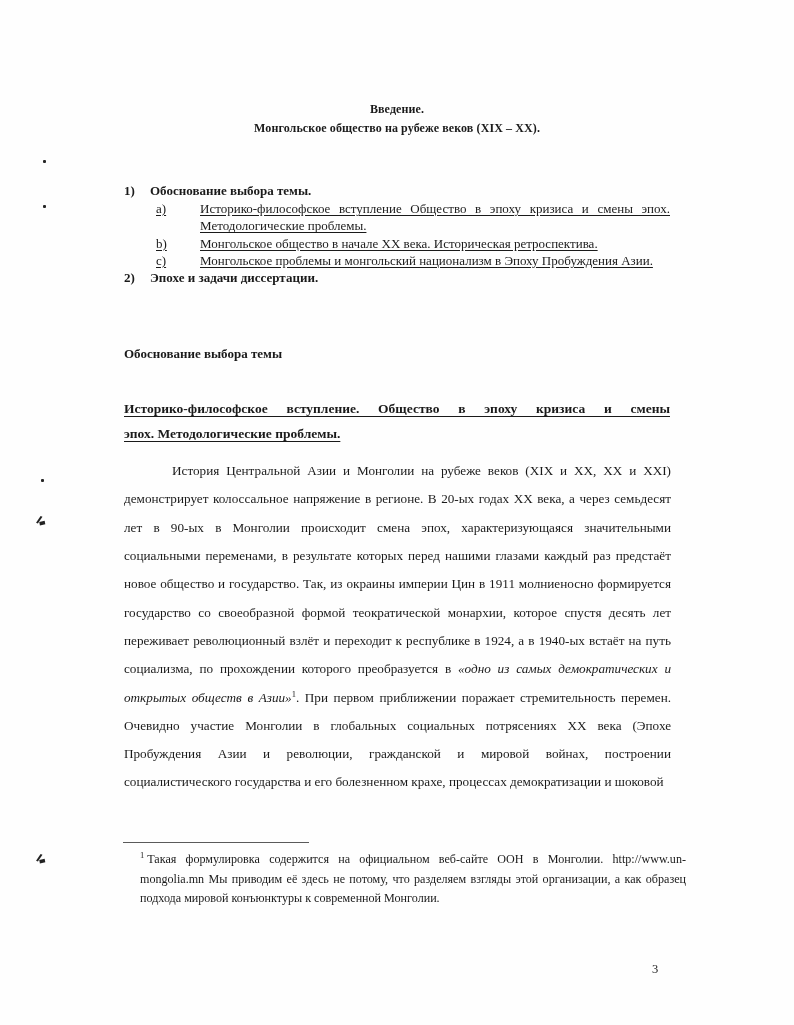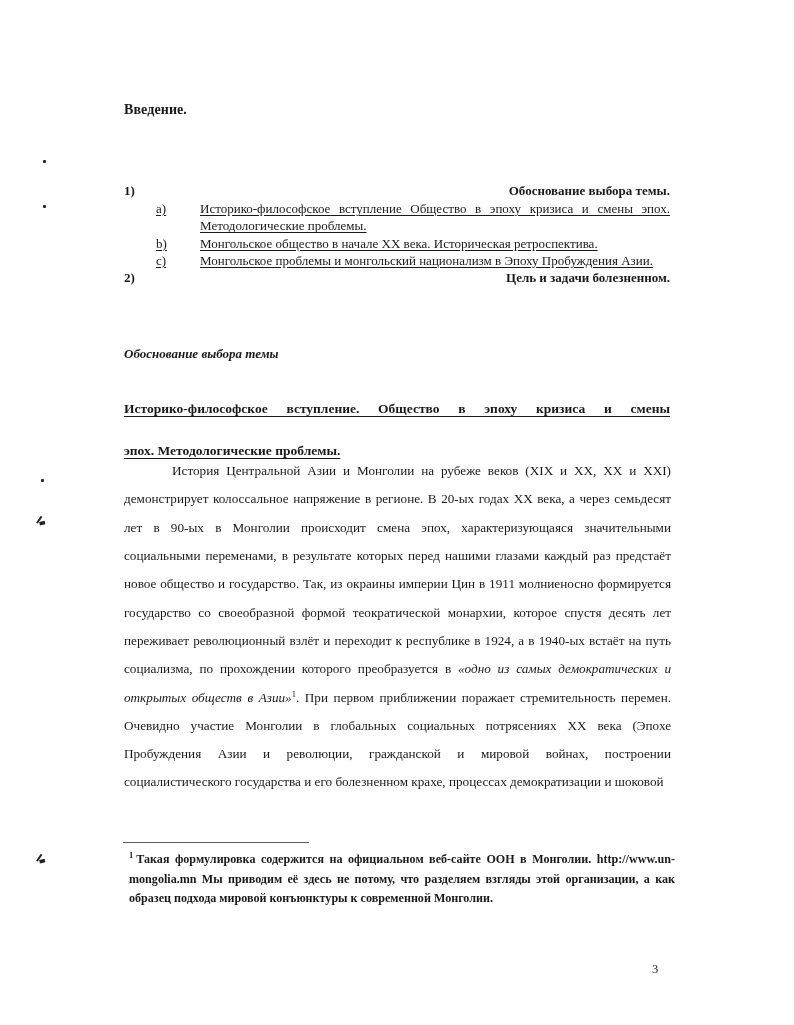--- a/index.html
+++ b/index.html
@@ -21,23 +21,23 @@
     inset: 0;
     background: #fefefe;
   }
 
   
   .title-block {
     position: absolute;
     left: 124px;
     top: 100px;
     width: 546px;
-    text-align: left;
-    font-weight: bold;
-    font-size: 14px;
+    text-align: center;
+    font-weight: bold;
+    font-size: 12px;
     line-height: 19px;
     letter-spacing: 0.1px;
   }
   .title-line-1 { display: block; }
   .title-line-2 { display: block; }
 
   
   .outline {
     position: absolute;
     left: 124px;
@@ -49,21 +49,21 @@
   .lvl1 {
     display: flex;
     align-items: flex-start;
     font-weight: bold;
     margin-bottom: 1px;
   }
   .lvl1 .marker {
     width: 26px;
     flex: 0 0 26px;
   }
-  .lvl1 .txt { flex: 1; text-align: right; }
+  .lvl1 .txt { flex: 1; }
 
   .sublist {
     margin: 0 0 0 32px;
   }
   .lvl2 {
     display: flex;
     align-items: flex-start;
     font-weight: normal;
     margin-bottom: 0px;
   }
@@ -85,21 +85,20 @@
     text-align-last: left;
   }
 
   
   .section-caption {
     position: absolute;
     left: 124px;
     top: 346px;
     font-size: 13px;
     font-weight: bold;
-    font-style: italic;
   }
 
   
   .sub-heading {
     position: absolute;
     left: 124px;
     top: 396px;
     width: 546px;
     font-size: 13.5px;
     font-weight: bold;
@@ -108,21 +107,21 @@
     text-underline-offset: 3px;
     text-align: justify;
     text-align-last: left;
   }
   .sub-heading .hl1 {
     display: block;
     text-align: justify;
     text-align-last: justify;
     font-family: Liberation Serif, serif;
   }
-  .sub-heading .hl2 { display: block; margin-top: 17px; }
+  .sub-heading .hl2 { display: block; }
 
   
   .body-par {
     position: absolute;
     left: 124px;
     top: 444px;
     width: 547px;
     font-size: 13.2px;
     line-height: 28.3px;
     text-align: justify;
@@ -143,28 +142,27 @@
   .footnote-rule {
     position: absolute;
     left: 123px;
     top: 842px;
     width: 186px;
     height: 1px;
     background: #5a5a5a;
   }
   .footnote {
     position: absolute;
-    left: 129px;
+    left: 140px;
     top: 850px;
     width: 546px;
     font-size: 12.1px;
     line-height: 19.5px;
     text-align: justify;
     text-align-last: left;
-    font-weight: bold;
   }
   .footnote sup {
     font-size: 8.5px;
     vertical-align: super;
     line-height: 0;
     margin-right: 3px;
   }
 
   
   .page-number {
@@ -202,20 +200,21 @@
     transform: rotate(-40deg);
   }
 </style>
 </head>
 <body>
 
 <div class="page">
 
   <div class="title-block">
     <span class="title-line-1">Введение.</span>
+    <span class="title-line-2">Монгольское общество на рубеже веков (XIX – XX).</span>
   </div>
 
   <div class="outline">
 
     <div class="lvl1">
       <span class="marker">1)</span>
       <span class="txt">Обоснование выбора темы.</span>
     </div>
 
     <div class="sublist">
@@ -232,21 +231,21 @@
 
       <div class="lvl2">
         <span class="marker">c)</span>
         <span class="txt justified-block">Монгольское проблемы и монгольский национализм в Эпоху Пробуждения Азии.</span>
       </div>
 
     </div>
 
     <div class="lvl1">
       <span class="marker">2)</span>
-      <span class="txt">Цель и задачи болезненном.</span>
+      <span class="txt">Эпохе и задачи диссертации.</span>
     </div>
 
   </div>
 
   <div class="section-caption">Обоснование выбора темы</div>
 
   <div class="sub-heading">
     <span class="hl1">Историко-философское вступление. Общество в эпоху кризиса и смены</span>
     <span class="hl2">эпох. Методологические проблемы.</span>
   </div>

